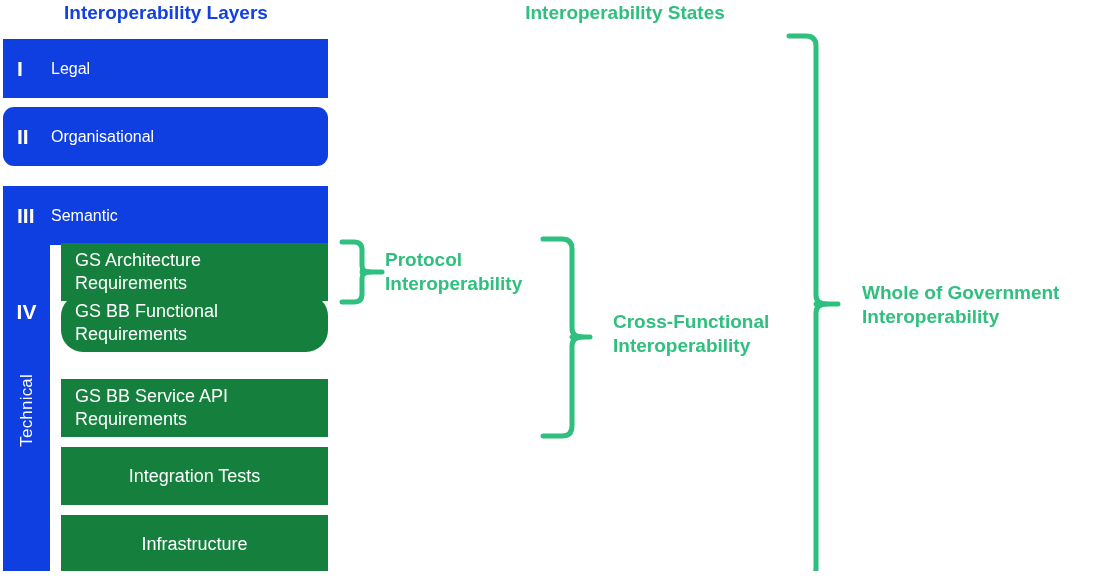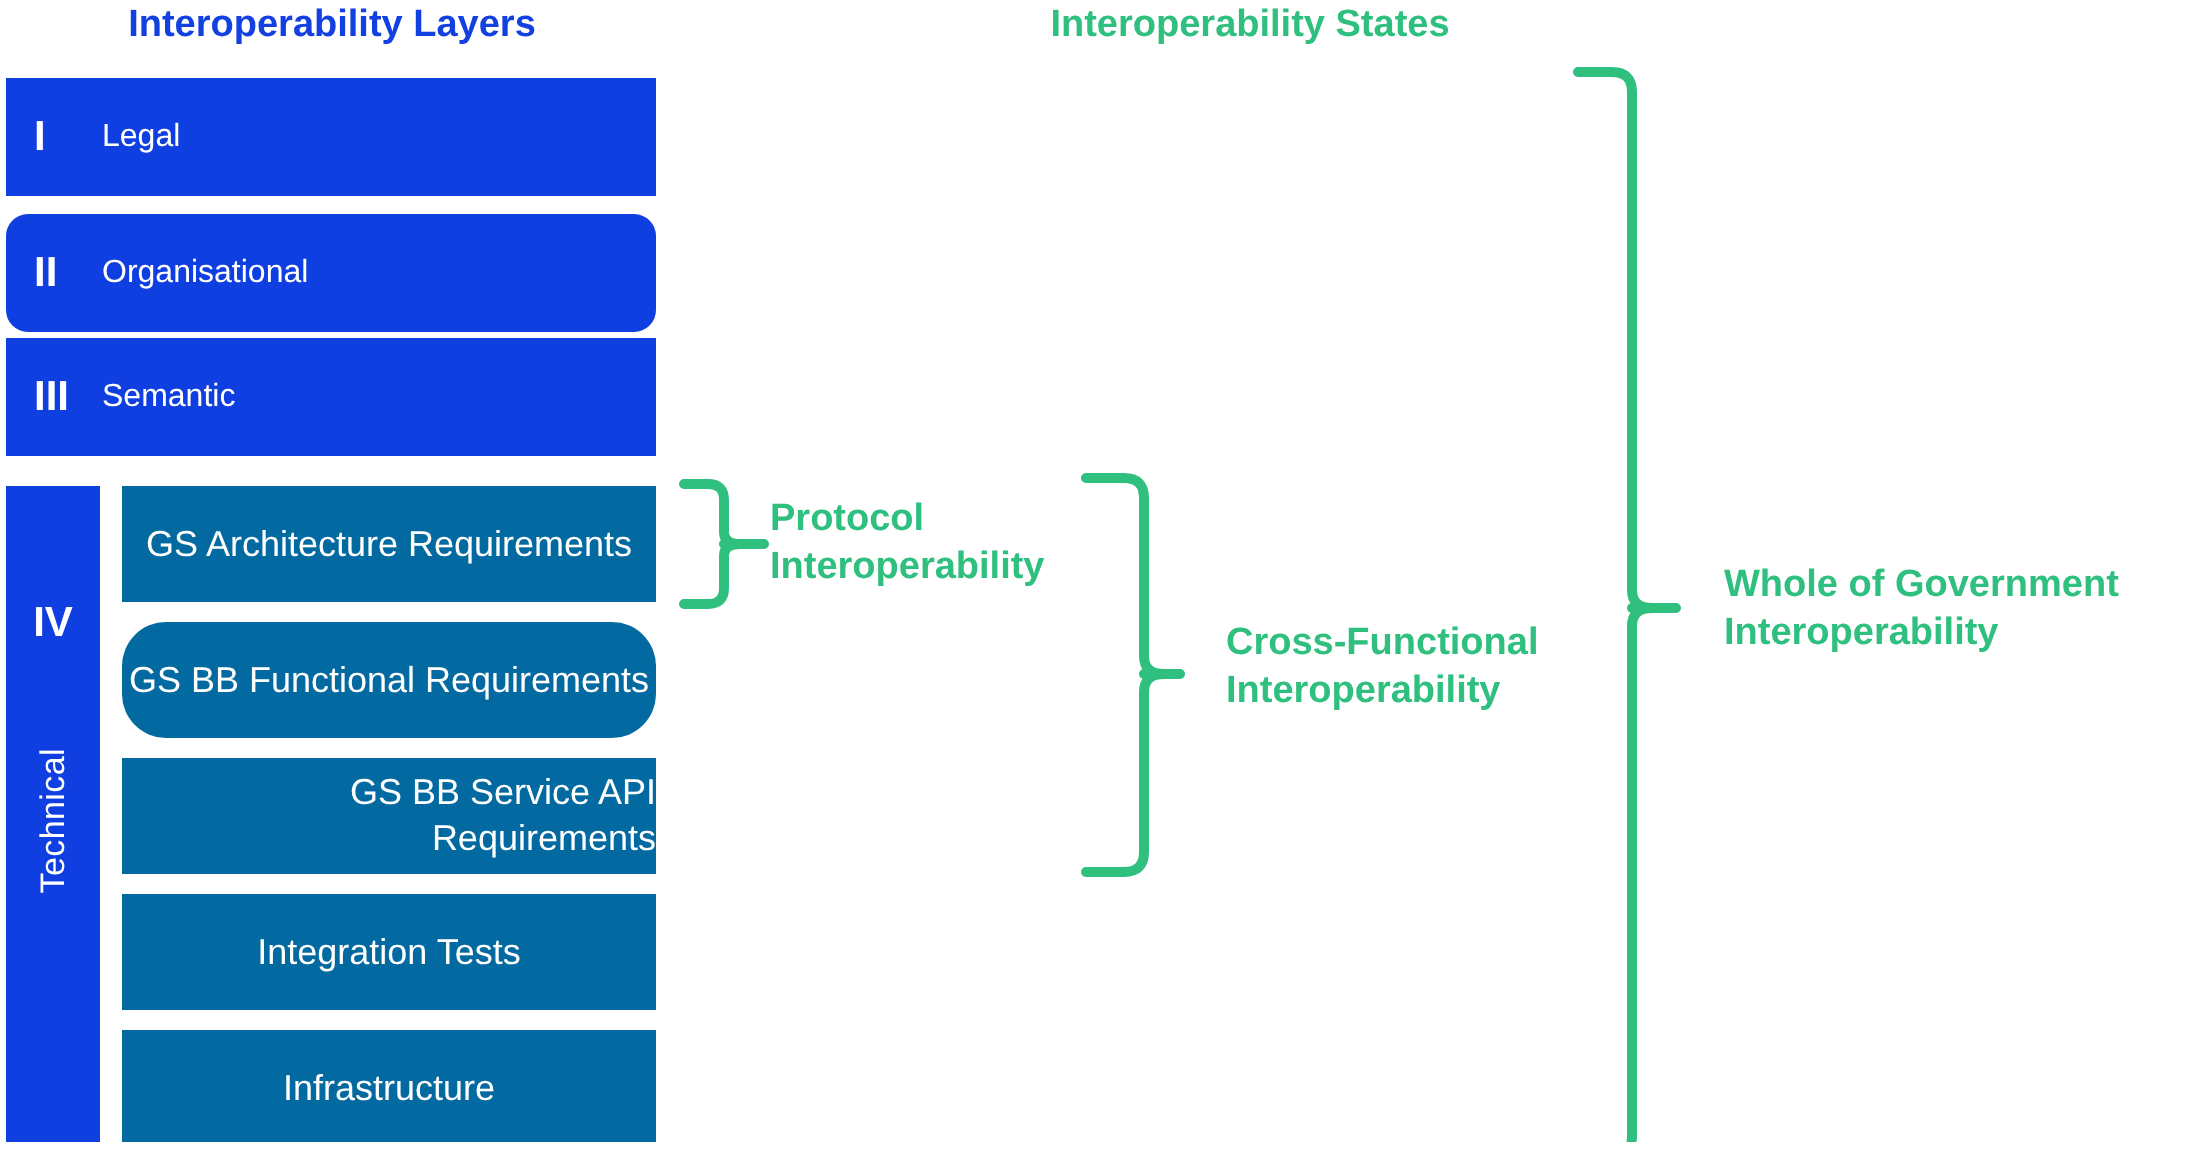--- a/index.html
+++ b/index.html
@@ -111,30 +111,30 @@
     line-height: 18px;
     letter-spacing: 0.2px;
   }
 
   
   .sub-box {
     position: absolute;
     left: 61px;
     width: 267px;
     height: 58px;
-    background: #0369a1;
+    background: #15803d;
     color: #ffffff;
     display: flex;
     align-items: center;
     justify-content: center;
-    text-align: right;
+    text-align: left;
     font-size: 18px;
     line-height: 23px;
     box-sizing: border-box;
-    padding: 0 0;
+    padding: 0 14px;
   }
 
   
   .brace {
     position: absolute;
   }
   .brace svg {
     display: block;
     overflow: visible;
   }
@@ -159,34 +159,34 @@
   <div class="layer-box layer-row" style="top:39px;">
     <div class="numeral">I</div>
     <div class="rowlabel">Legal</div>
   </div>
 
   <div class="layer-box layer-row" style="top:107px;border-radius:11px;">
     <div class="numeral">II</div>
     <div class="rowlabel">Organisational</div>
   </div>
 
-  <div class="layer-box layer-row" style="top:169px;padding-left:37px;">
+  <div class="layer-box layer-row" style="top:186px;padding-left:37px;">
     <div class="numeral">III</div>
     <div class="rowlabel">Semantic</div>
   </div>
 
   <div class="tech-spine">
     <div class="numeral">IV</div>
     <div class="vertical-label">
       <span>Technical</span>
     </div>
   </div>
 
   <div class="sub-box" style="top:243px;">GS Architecture Requirements</div>
-  <div class="sub-box" style="top:311px;border-radius:22px;">GS BB Functional Requirements</div>
+  <div class="sub-box" style="top:294px;border-radius:22px;">GS BB Functional Requirements</div>
   <div class="sub-box" style="top:379px;">GS BB Service API Requirements</div>
   <div class="sub-box" style="top:447px;">Integration Tests</div>
   <div class="sub-box" style="top:515px;">Infrastructure</div>
 
   <div class="brace" style="left:340px; top:239px;">
     <svg width="44" height="66" viewBox="0 0 44 66" fill="none">
       <path d="M2 3 H14 Q22 3 22 11 V27 Q22 33 30 33 Q22 33 22 39 V55 Q22 63 14 63 H2" stroke="#2fbf7e" stroke-width="5" stroke-linecap="round" stroke-linejoin="round" fill="none"></path>
       <path d="M22 33 H42" stroke="#2fbf7e" stroke-width="5" stroke-linecap="round"></path>
     </svg>
   </div>

